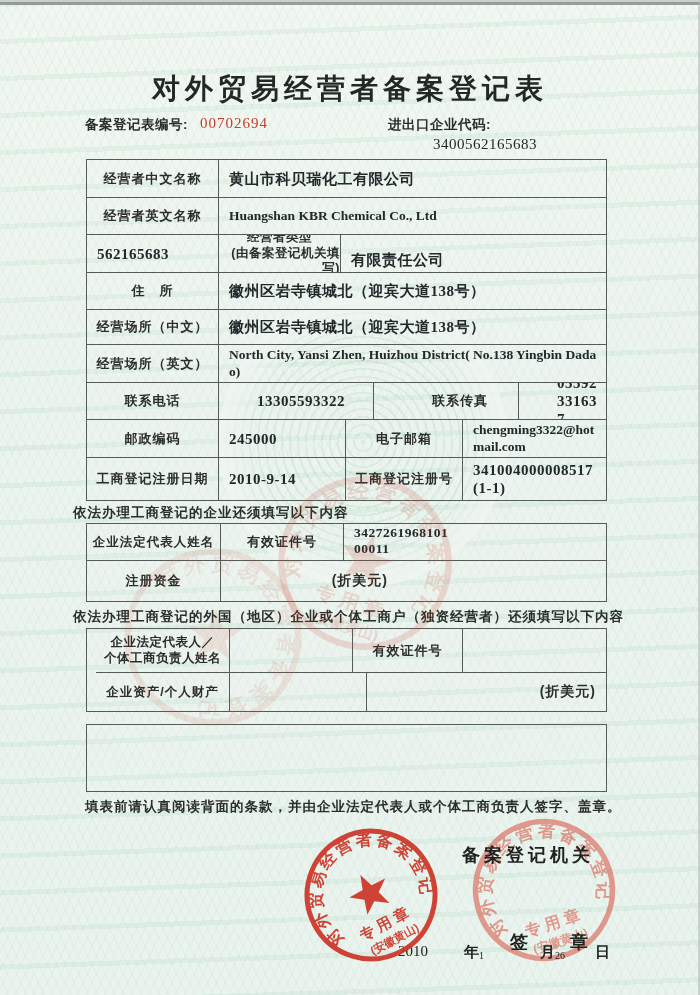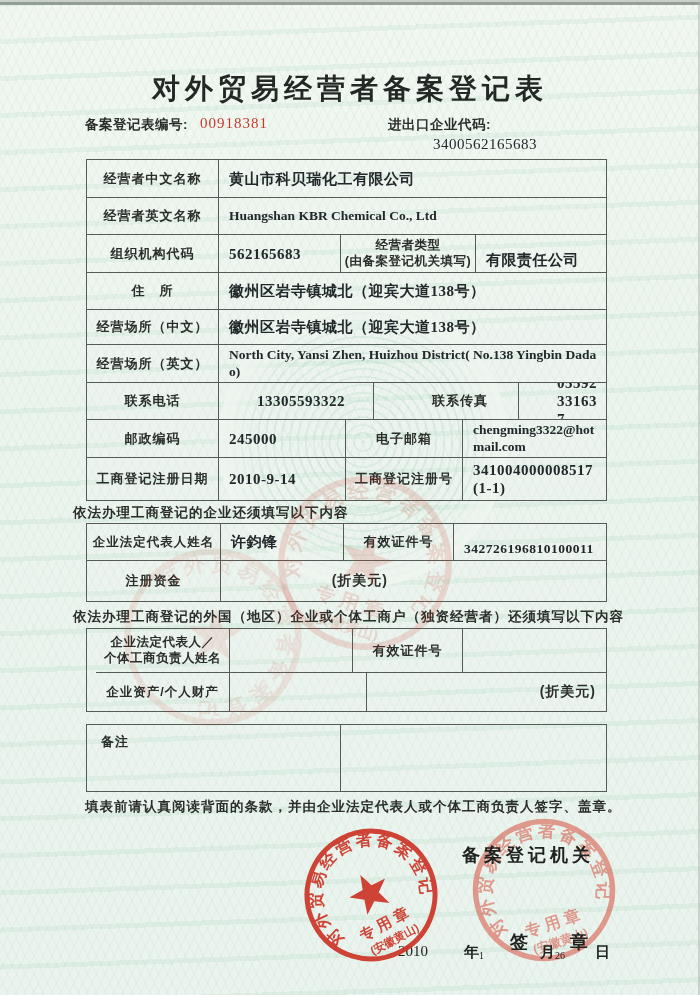--- a/index.html
+++ b/index.html
@@ -58,35 +58,34 @@
 </head>
 <body>
 
 <div class="page">
   <div class="scan-edge-top"></div>
   <div class="scan-edge-right"></div>
   <div class="rosette"></div>
 
   <div class="title">对外贸易经营者备案登记表</div>
   <div class="hdr-label" style="left:85px;top:114px;">备案登记表编号:</div>
-  <div class="hdr-red" style="left:200px;top:113px;">00918381</div>
+  <div class="hdr-red" style="left:200px;top:113px;">00702694</div>
   <div class="hdr-label" style="left:388px;top:114px;">进出口企业代码:</div>
   <div class="hdr-serif" style="left:433px;top:134px;">3400562165683</div>
 
   <div class="tbl" style="top:157px;">
     <div class="trow" style="grid-template-columns:132px 1fr;height:38px;">
       <div class="cl">经营者中文名称</div>
       <div class="cv">黄山市科贝瑞化工有限公司</div>
     </div>
     <div class="trow" style="grid-template-columns:132px 1fr;height:37px;">
       <div class="cl">经营者英文名称</div>
       <div class="cv en">Huangshan KBR Chemical Co., Ltd</div>
     </div>
     <div class="trow" style="grid-template-columns:132px 122px 135px 1fr;height:38px;">
-      <div class="cl">组织机构代码</div>
       <div class="cv">562165683</div>
       <div class="cl2">
         <span>经营者类型</span>
         <span>(由备案登记机关填写)</span>
       </div>
       <div class="cv low">有限责任公司</div>
     </div>
     <div class="trow" style="grid-template-columns:132px 1fr;height:37px;">
       <div class="cl">住　所</div>
       <div class="cv">徽州区岩寺镇城北（迎宾大道138号）</div>
@@ -116,21 +115,20 @@
       <div class="cv">2010-9-14</div>
       <div class="cl">工商登记注册号</div>
       <div class="cv">341004000008517(1-1)</div>
     </div>
   </div>
 
   <div class="note" style="top:502px;">依法办理工商登记的企业还须填写以下内容</div>
   <div class="tbl" style="top:521px;">
     <div class="trow" style="grid-template-columns:134px 123px 110px 1fr;height:37px;">
       <div class="cl" style="font-size:12.5px;">企业法定代表人姓名</div>
-      <div class="cv">许鈞锋</div>
       <div class="cl">有效证件号</div>
       <div class="cv low" style="font-size:13.5px;">342726196810100011</div>
     </div>
     <div class="trow" style="grid-template-columns:134px 177px 1fr;height:40px;">
       <div class="cl">注册资金</div>
       <div class="cl usd">(折美元)</div>
     </div>
   </div>
 
   <div class="note" style="top:606px;">依法办理工商登记的外国（地区）企业或个体工商户（独资经营者）还须填写以下内容</div>
@@ -146,21 +144,20 @@
     </div>
     <div class="trow" style="grid-template-columns:134px 137px 1fr;height:38px;">
       <div class="cl" style="font-size:12.5px;">企业资产/个人财产</div>
       <div class="cv"></div>
       <div class="cl usd">(折美元)</div>
     </div>
   </div>
 
   <div class="tbl" style="top:722px;">
     <div class="trow" style="grid-template-columns:254px 1fr;height:66px;">
-      <div class="cl" style="justify-content:flex-start;align-items:flex-start;padding:8px 0 0 14px;">备注</div>
       <div class="cv"></div>
     </div>
   </div>
 
   <div class="notice">填表前请认真阅读背面的条款，并由企业法定代表人或个体工商负责人签字、盖章。</div>
 
   <div class="auth">备案登记机关</div>
   <div class="sign">签　章</div>
   <div class="date-line">
     <span class="serifnum">2010</span>

